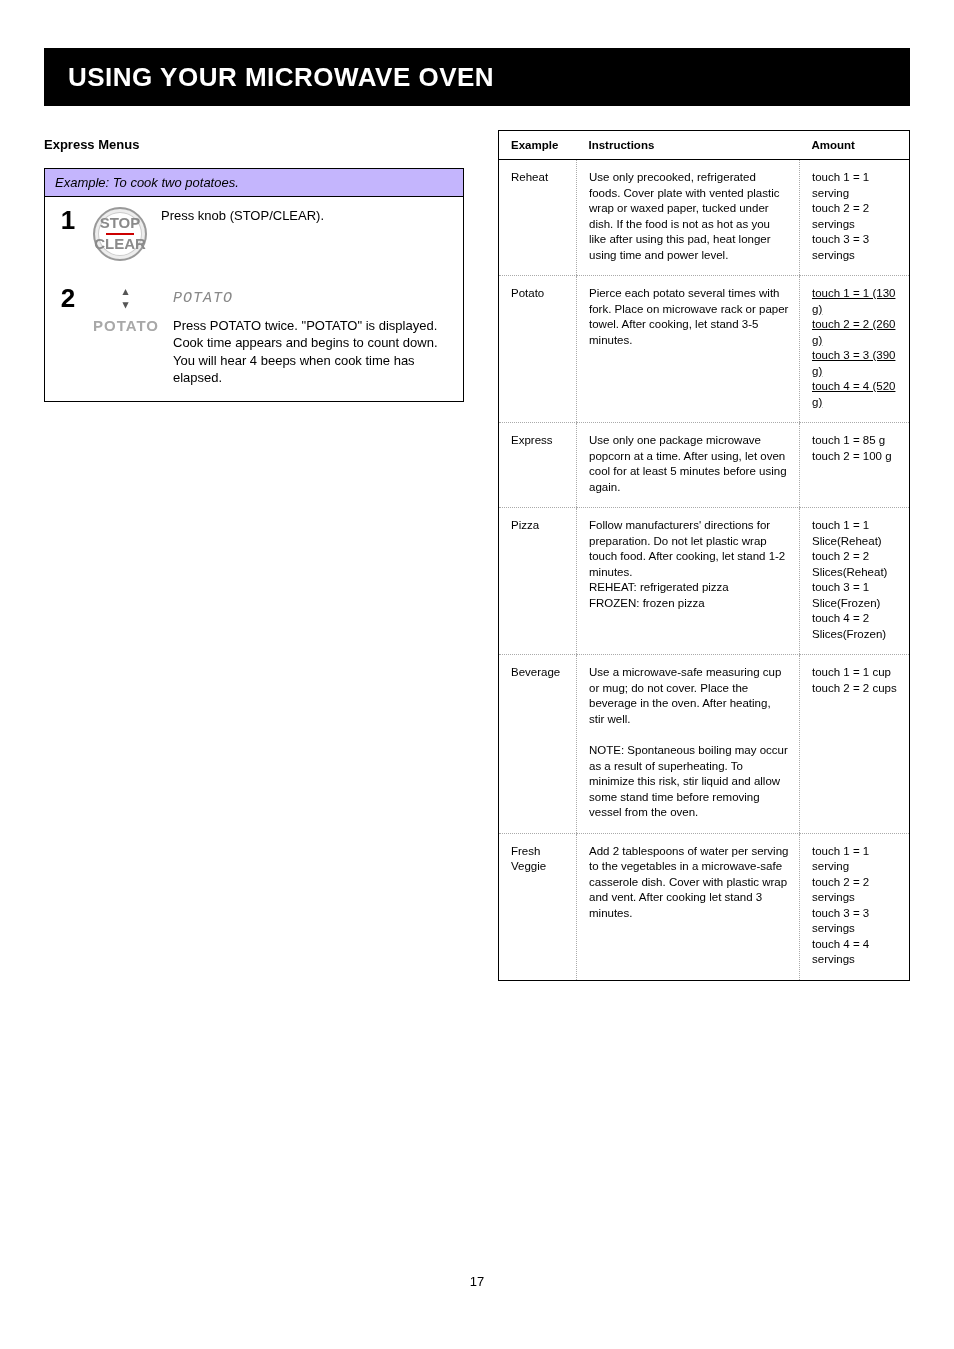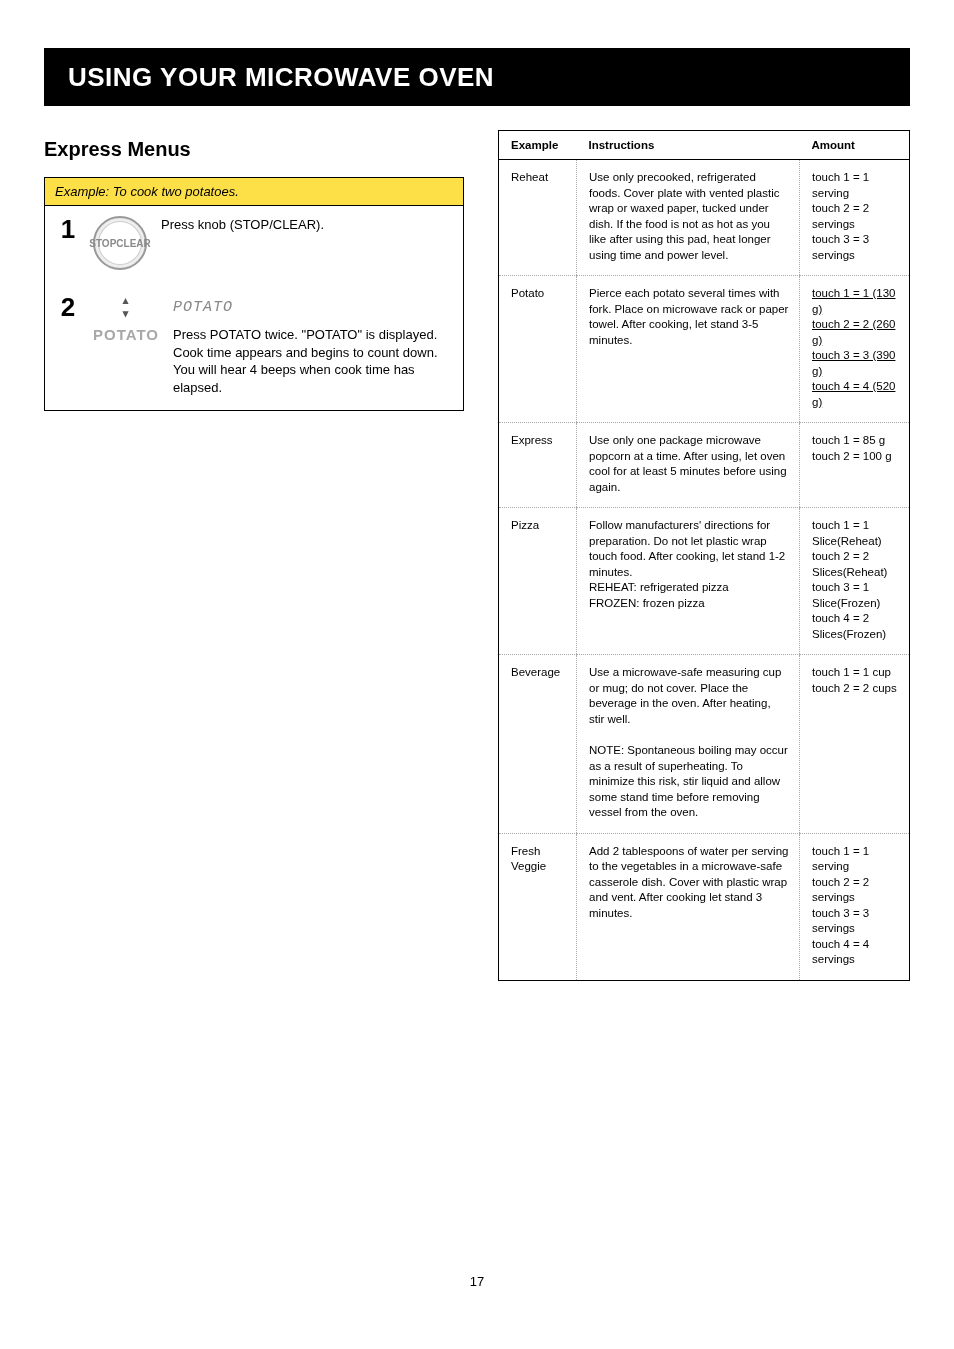--- a/index.html
+++ b/index.html
@@ -35,21 +35,21 @@
     margin-top: 24px;
   }
   .left-col { width: 420px; flex-shrink: 0; }
   .right-col { flex: 1; }
   .left-col p { margin: 0 0 10px 0; line-height: 1.35; }
   .steps-box {
     border: 1px solid #000;
     margin-top: 14px;
   }
   .steps-head {
-    background: #fde047;
+    background: #c4b5fd;
     border-bottom: 1px solid #000;
     font-style: italic;
     padding: 6px 10px;
     font-size: 13px;
   }
   .step {
     display: flex;
     align-items: flex-start;
     padding: 10px 12px 14px 12px;
     gap: 14px;
@@ -62,24 +62,24 @@
     color: #000;
     line-height: 1;
   }
   .knob {
     width: 54px; height: 54px;
     border-radius: 50%;
     border: 2px solid #999;
     display: flex;
     align-items: center;
     justify-content: center;
-    flex-direction: row;
+    flex-direction: column;
     box-shadow: inset 0 0 0 3px #eee, inset 0 0 0 4px #ccc;
     color: #8a8a8a;
-    font-size: 10px;
+    font-size: 15px;
     font-weight: bold;
     line-height: 1.1;
     flex-shrink: 0;
   }
   .knob-redline { width: 28px; height: 2px; background: #c00; margin: 1px 0; }
   .btn-potato {
     color: #a8a8a8;
     font-size: 15px;
     font-weight: bold;
     letter-spacing: 1px;
@@ -142,21 +142,21 @@
 </head>
 <body>
 
 <div class="page">
   <div class="blackbar">
     <span>USING YOUR MICROWAVE OVEN</span>
   </div>
 
   <div class="main">
     <div class="left-col">
-      <p style="font-size:20px;font-weight:bold;margin-top:6px;margin-bottom:12px;">
+      <p style="font-size:13px;font-weight:bold;margin-top:6px;margin-bottom:12px;">
         <span>Express Menus</span>
       </p>
 
       <div class="steps-box">
         <div class="steps-head">
           <span>Example: To cook two potatoes.</span>
         </div>
 
         <div class="step">
           <div class="step-num">1</div>

